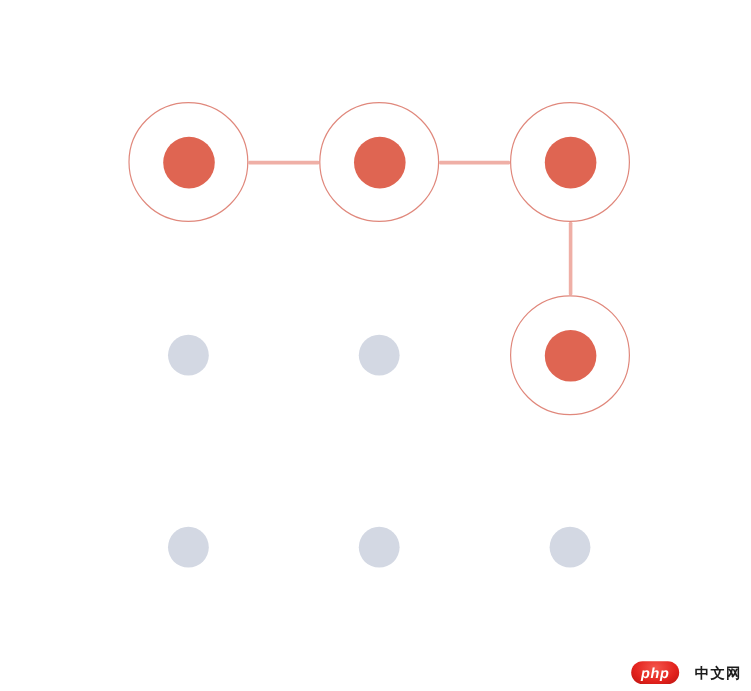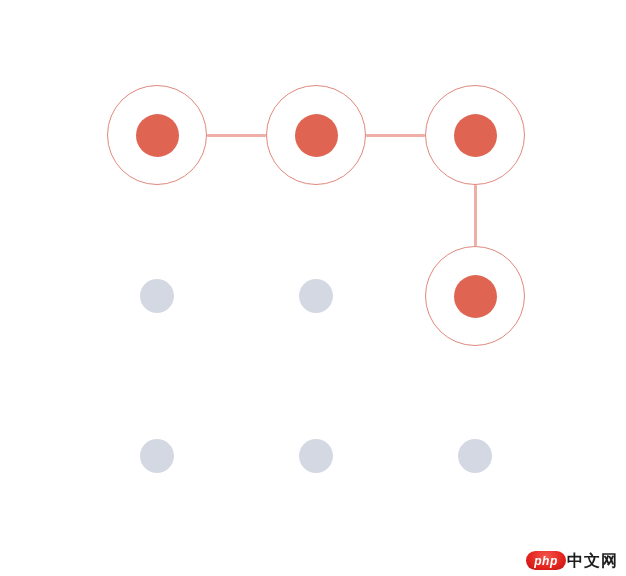--- a/index.html
+++ b/index.html
@@ -52,42 +52,42 @@
     height: 34px;
     border-radius: 50%;
     background: #d3d8e3;
   }
   #watermark {
     position: absolute;
     right: 8px;
     bottom: 6px;
     display: flex;
     align-items: center;
-    gap: 1px;
+    gap: 13px;
     user-select: none;
     margin-top: 12px;
   }
   #watermark .php-badge {
     display: inline-flex;
     align-items: center;
     justify-content: center;
     width: 40px;
     height: 19px;
     border-radius: 10px;
     background: radial-gradient(ellipse at 50% 28%, #f4564c 0%, #e2211c 62%, #b51410 100%);
     color: #ffffff;
     font-size: 12px;
     font-weight: bold;
     font-style: italic;
     letter-spacing: 0.5px;
     line-height: 1;
   }
   #watermark .wm-text {
     color: #1c1c1c;
-    font-size: 16px;
+    font-size: 12px;
     font-weight: bold;
     line-height: 1;
     letter-spacing: 1px;
   }
 </style>
 </head>
 <body>
 
 <div id="screen">
 

